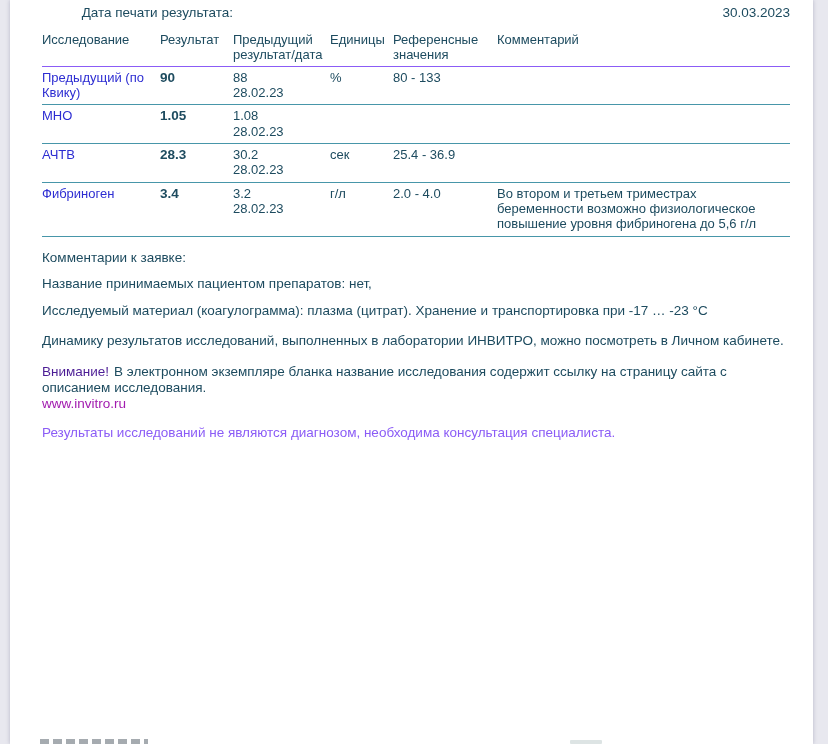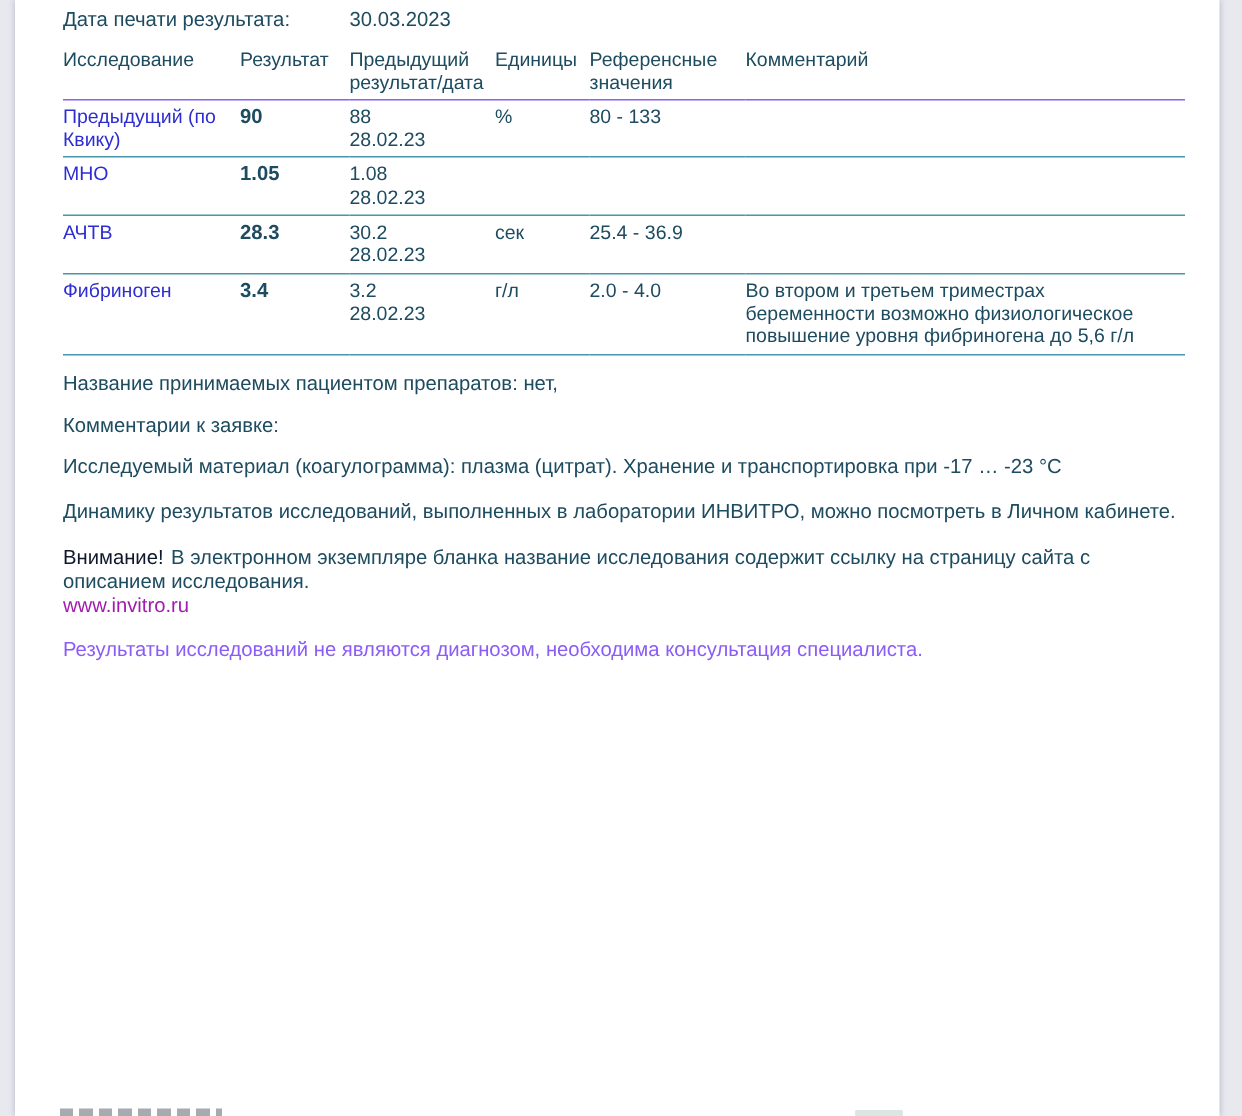--- a/index.html
+++ b/index.html
@@ -12,21 +12,21 @@
   .page{
     position:absolute;left:10px;top:0;width:803px;height:744px;
     background:#ffffff;
     box-shadow:0 0 4px rgba(90,90,120,.35);
   }
   .content{
     position:absolute;left:32px;top:5px;width:748px;
     color:#1d4b5f;font-size:13.5px;line-height:1.18;
   }
   
-  .date-row{display:flex;align-items:baseline;}
+  .date-row{display:flex;align-items:baseline;text-align:right;}
   .date-label{width:191px;flex:0 0 191px;}
   .date-value{flex:1;}
   
   table.results{
     border-collapse:collapse;table-layout:fixed;width:748px;margin-top:11px;
     font-size:13px;
   }
   table.results col.c1{width:118px}
   table.results col.c2{width:73px}
   table.results col.c3{width:97px}
@@ -43,21 +43,21 @@
     border-bottom:1px solid #4796a9;
     color:#1d4b5f;
   }
   td.result-cell{font-weight:bold;color:#12394f;font-size:13.5px;}
   a.test-link{color:#2d2dd2;text-decoration:none;cursor:pointer;}
   
   .note{margin-top:13px;}
   .note.tight{margin-top:11px;}
   .bold-note{font-weight:normal;margin-top:14px;}
   .attention{margin-top:15px;}
-  .attention-label{color:#0f172a;margin-right:5px;}
+  .attention-label{color:#4c1d95;margin-right:5px;}
   a.site-link{color:#a21caf;text-decoration:none;display:inline-block;cursor:pointer;}
   .orange-note{color:#8b5cf6;margin-top:13px;}
   
   .logo-fragment{
     position:absolute;left:30px;bottom:0;width:108px;height:5px;opacity:.8;
     background:repeating-linear-gradient(90deg,#8f969c 0 9px,rgba(143,150,156,0) 9px 13px);
   }
   .logo-fragment-right{
     position:absolute;left:560px;bottom:0;width:32px;height:4px;
     background:#dde4e4;border-radius:1px;
@@ -134,22 +134,22 @@
             <div>3.2</div>
             <div>28.02.23</div>
           </td>
           <td>г/л</td>
           <td>2.0 - 4.0</td>
           <td>Во втором и третьем триместрах беременности возможно физиологическое повышение уровня фибриногена до 5,6 г/л</td>
         </tr>
       </tbody>
     </table>
 
+    <div class="note">Комментарии к заявке:</div>
     <div class="note tight">Название принимаемых пациентом препаратов: нет,</div>
-    <div class="note">Комментарии к заявке:</div>
     <div class="note tight">Исследуемый материал (коагулограмма): плазма (цитрат). Хранение и транспортировка при -17 … -23 °С</div>
     <div class="bold-note">Динамику результатов исследований, выполненных в лаборатории ИНВИТРО, можно посмотреть в Личном кабинете.</div>
 
     <div class="attention">
       <span class="attention-label">Внимание!</span><span>В электронном экземпляре бланка название исследования содержит ссылку на страницу сайта с описанием исследования.</span>
       <br>
       <a class="site-link">www.invitro.ru</a>
     </div>
 
     <div class="orange-note">Результаты исследований не являются диагнозом, необходима консультация специалиста.</div>

